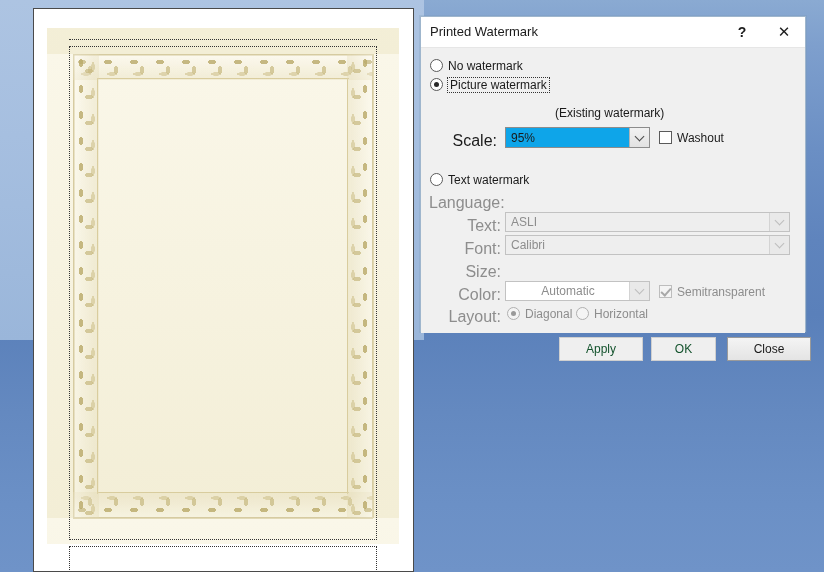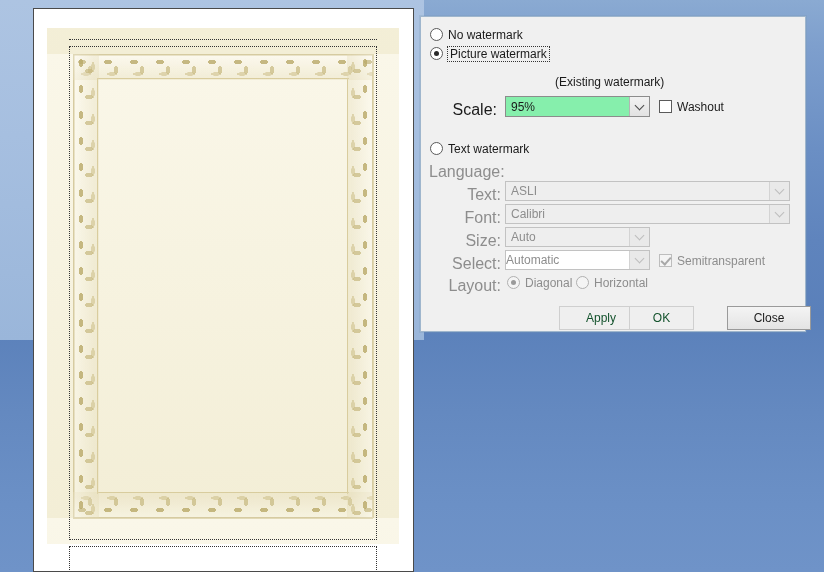--- a/index.html
+++ b/index.html
@@ -257,21 +257,21 @@
     background: #efefef;
     border-color: #cfcfcf;
     color: #14532d;
     cursor: default;
   }
 
   
   .combo {
     position: absolute;
     box-sizing: border-box;
-    background: #86efac;
+    background: #0ea5e9;
     border: 1px solid #8c8c8c;
     font-size: 12px;
     color: #1a1a1a;
     overflow: hidden;
   }
   .combo .val {
     position: absolute;
     left: 5px; top: 50%;
     transform: translateY(-50%);
   }
@@ -298,21 +298,21 @@
     color: #8d8d8d;
   }
   .combo.dis .arrow {
     background: #e9e9e9;
     border-left-color: #d3d3d3;
   }
   .combo.dis .arrow::after { border-color: #bdbdbd; }
   .combo.white-dis { background: #ffffff; }
   .combo .val.center {
     left: 0; right: 19px;
-    text-align: left;
+    text-align: center;
     transform: translateY(-50%);
   }
   .combo .underline2 {
     position: absolute;
     left: 1px; right: 20px; bottom: 1px;
     height: 3px;
     border-top: 1px solid #5a5a5a;
     border-bottom: 1px solid #5a5a5a;
   }
 
@@ -347,20 +347,25 @@
 
       <div class="guide" id="guide-header"></div>
       <div class="guide" id="guide-body"></div>
       <div class="guide" id="guide-footer"></div>
 
     </div>
   </div>
 
   <div id="dialog">
 
+    <div id="dlg-titlebar">
+      <div id="dlg-title">Printed Watermark</div>
+      <div id="dlg-help">?</div>
+      <div id="dlg-close">✕</div>
+    </div>
 
     <div id="dlg-body">
 
       <div class="row" style="left:9px; top:11px;">
         <span class="radio"></span><span class="rlabel">No watermark</span>
       </div>
 
       <div class="row" style="left:9px; top:30px;">
         <span class="radio checked"></span><span class="rlabel focusbox">Picture watermark</span>
       </div>
@@ -391,44 +396,40 @@
         <span class="arrow"></span>
       </div>
 
       <div class="flabel dis-text" style="left:8px; top:192px; width:72px;">Font:</div>
       <div class="combo dis" style="left:84px; top:187px; width:285px; height:20px;">
         <span class="val">Calibri</span>
         <span class="arrow"></span>
       </div>
 
       <div class="flabel dis-text" style="left:8px; top:215px; width:72px;text-align:right;">Size:</div>
-      <div class="combo dis" style="left:84px; top:210px; width:145px; height:20px;">
-        <span class="val">Auto</span>
-        <span class="arrow"></span>
-      </div>
-
-      <div class="flabel dis-text" style="left:8px; top:238px; width:72px;">Select:</div>
+
+      <div class="flabel dis-text" style="left:8px; top:238px; width:72px;">Color:</div>
       <div class="combo dis white-dis" style="left:84px; top:233px; width:145px; height:20px;">
         <span class="val center">Automatic</span>
         <span class="arrow"></span>
       </div>
 
       <div class="row" style="left:238px; top:237px;">
         <span class="cbox dis checked"></span><span class="rlabel dis-text">Semitransparent</span>
       </div>
 
       <div class="flabel dis-text" style="left:8px; top:260px; width:72px;">Layout:</div>
 
       <div class="row" style="left:86px; top:259px;">
         <span class="radio dis checked"></span><span class="rlabel dis-text">Diagonal</span>
       </div>
 
       <div class="row" style="left:155px; top:259px;">
         <span class="radio dis"></span><span class="rlabel dis-text">Horizontal</span>
       </div>
 
       <div class="btn dis" style="position:absolute; left:138px; top:289px; width:84px; height:24px; line-height:22px;">Apply</div>
-      <div class="btn dis" style="position:absolute; left:208px; top:289px; width:65px; height:24px; line-height:22px;">OK</div>
+      <div class="btn dis" style="position:absolute; left:230px; top:289px; width:65px; height:24px; line-height:22px;">OK</div>
       <div class="btn" style="position:absolute; left:306px; top:289px; width:84px; height:24px; line-height:22px;">Close</div>
 
     </div>
   </div>
 </div>
 
 </body></html>

